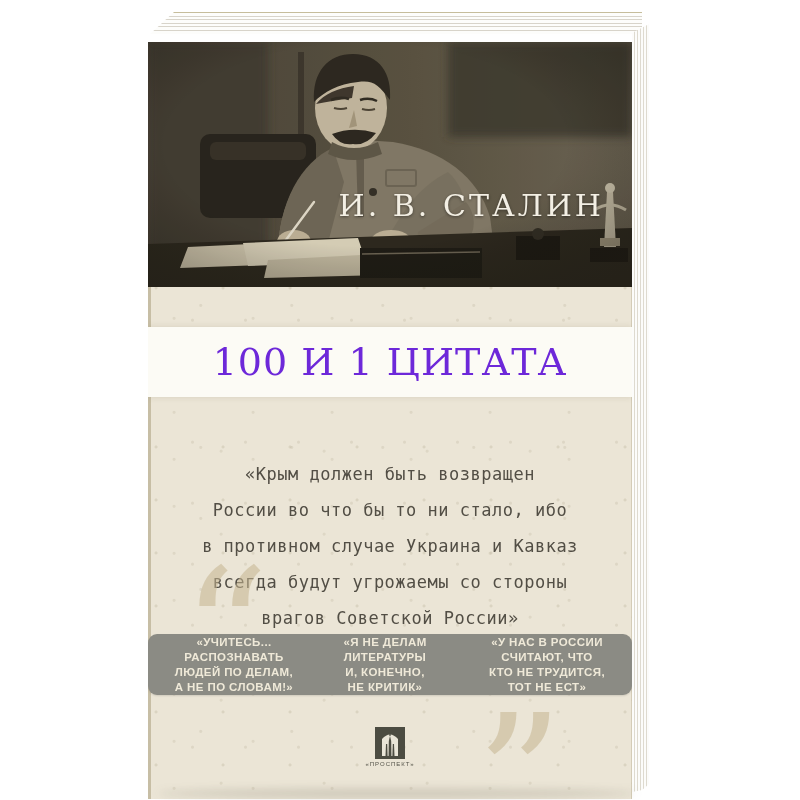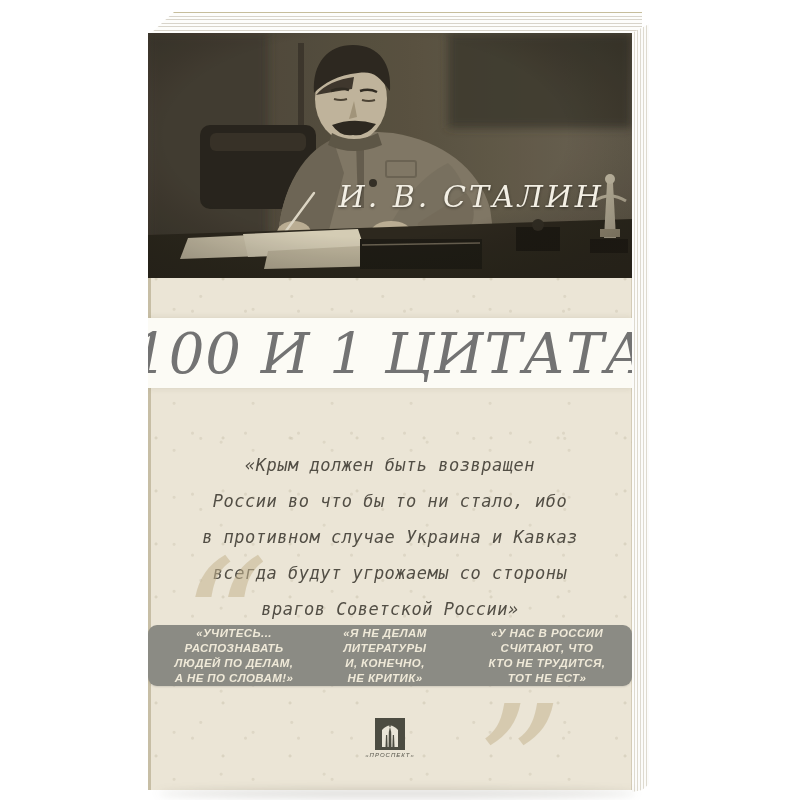--- a/index.html
+++ b/index.html
@@ -19,25 +19,24 @@
   }
   .pages-right{
     position:absolute;left:484px;top:9px;width:17px;height:771px;
     background:repeating-linear-gradient(90deg,#fcfcfa 0 2px,#dedacf 2px 3px);
     clip-path:polygon(0 12px,100% 3px,100% calc(100% - 8px),60% calc(100% - 2px),0 100%);
     border-radius:0 5px 8px 0;
   }
 
   
   .cover{
-    position:absolute;left:0;top:21px;width:484px;height:757px;
+    position:absolute;left:0;top:30px;width:484px;height:757px;
     background-color:#ebe5d6;
     box-shadow:inset 3px 0 0 rgba(170,158,126,.55), inset -1px 0 0 rgba(170,158,126,.35);
     overflow:hidden;
-    font-style:italic;
   }
   .cover::before{ 
     content:"";position:absolute;inset:0;pointer-events:none;opacity:.55;
     background-image:
       radial-gradient(circle at 12% 64%, rgba(150,140,110,.35) 1px, transparent 2px),
       radial-gradient(circle at 58% 71%, rgba(150,140,110,.30) 1px, transparent 2px),
       radial-gradient(circle at 84% 56%, rgba(150,140,110,.30) 1px, transparent 2px),
       radial-gradient(circle at 33% 88%, rgba(150,140,110,.28) 1px, transparent 2px),
       radial-gradient(circle at 71% 93%, rgba(150,140,110,.28) 1px, transparent 2px);
     background-size:67px 53px,91px 71px,53px 61px,79px 47px,103px 83px;
@@ -53,21 +52,21 @@
   }
 
   
   .title-band{
     position:absolute;left:0;top:285px;width:484px;height:70px;
     background:#fcfbf5;display:flex;align-items:center;justify-content:center;
     box-shadow:0 0 6px rgba(120,110,80,.18);
   }
   .title-band h1{
     margin:12px;font-family:"DejaVu Serif",serif;font-weight:400;
-    font-size:56px;letter-spacing:1px;color:#737373;white-space:nowrap;
+    font-size:38px;letter-spacing:1px;color:#6d28d9;white-space:nowrap;
   }
 
   
   .main-quote{
     position:absolute;left:0;top:414px;width:484px;
     font-family:"DejaVu Sans Mono",monospace;
     font-size:17px;line-height:36px;letter-spacing:.5px;
     color:#524e45;text-align:center;white-space:pre-line;
   }
 

